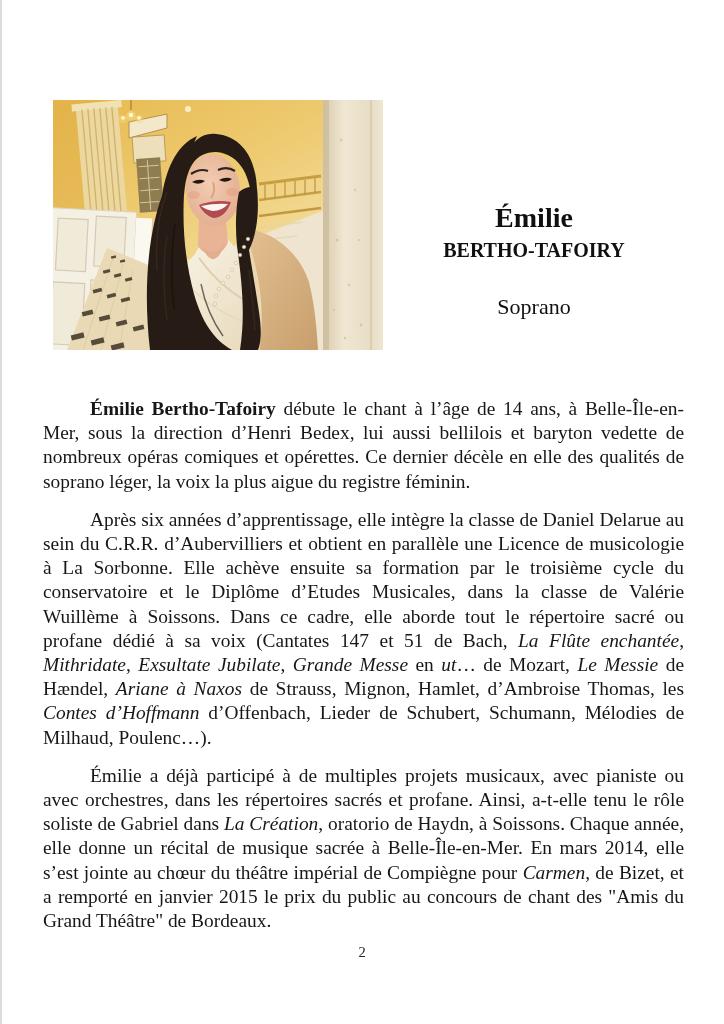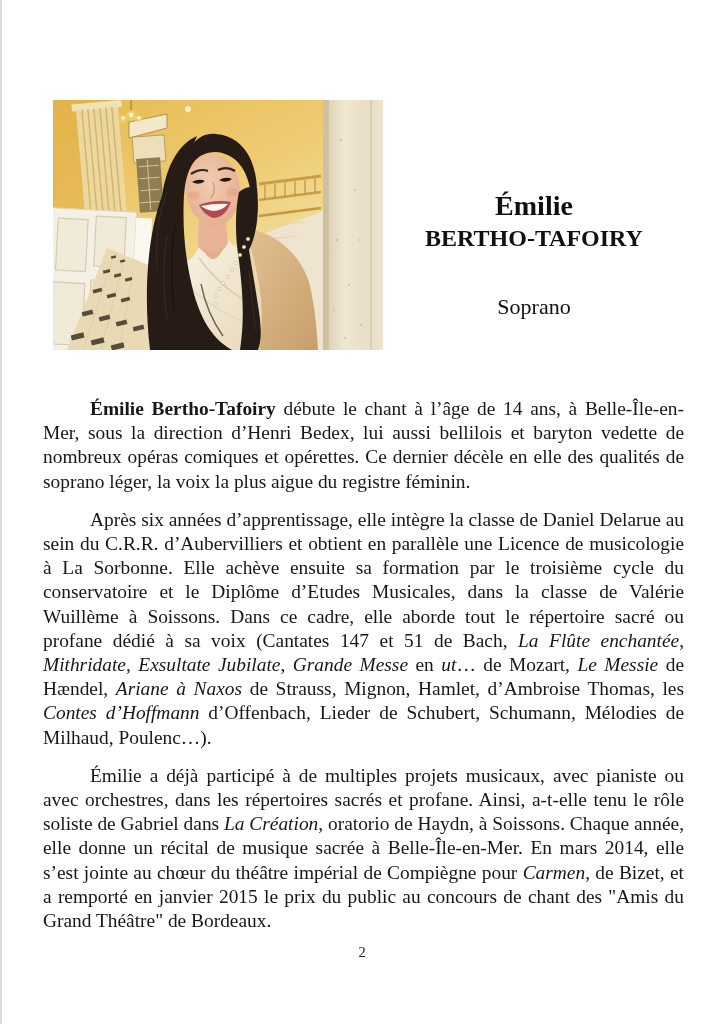--- a/index.html
+++ b/index.html
@@ -13,25 +13,25 @@
   }
   .scan-edge{
     position:absolute;left:0;top:0;width:2px;height:1024px;
     background:#dcdcdc;
   }
   .photo-frame{
     position:absolute;left:53px;top:100px;width:330px;height:250px;
   }
   .photo-frame svg{display:block;width:100%;height:100%;}
   .title-block{
-    position:absolute;left:381px;top:190px;width:306px;
+    position:absolute;left:381px;top:202px;width:306px;
     text-align:center;font-weight:bold;color:#101010;
   }
   .title-line1{font-size:28px;line-height:32px;white-space:nowrap;}
-  .title-line2{font-size:24px;line-height:32px;white-space:nowrap;}
+  .title-line2{font-size:20px;line-height:32px;white-space:nowrap;}
   .subtitle{
     position:absolute;left:381px;top:294px;width:306px;
     text-align:center;font-weight:normal;font-size:22px;color:#101010;
     white-space:nowrap;
   }
   .bio{
     position:absolute;left:43px;top:385px;width:641px;
     font-size:19.4px;line-height:24.2px;
     text-align:justify;color:#171717;
   }

